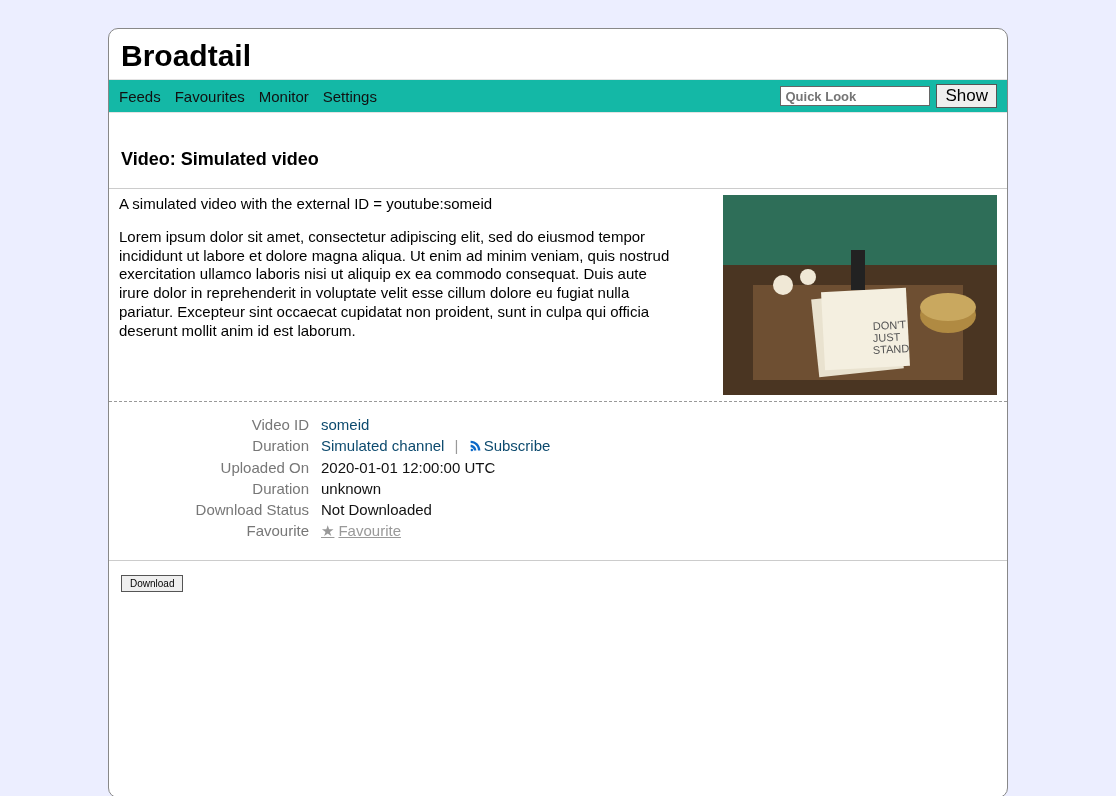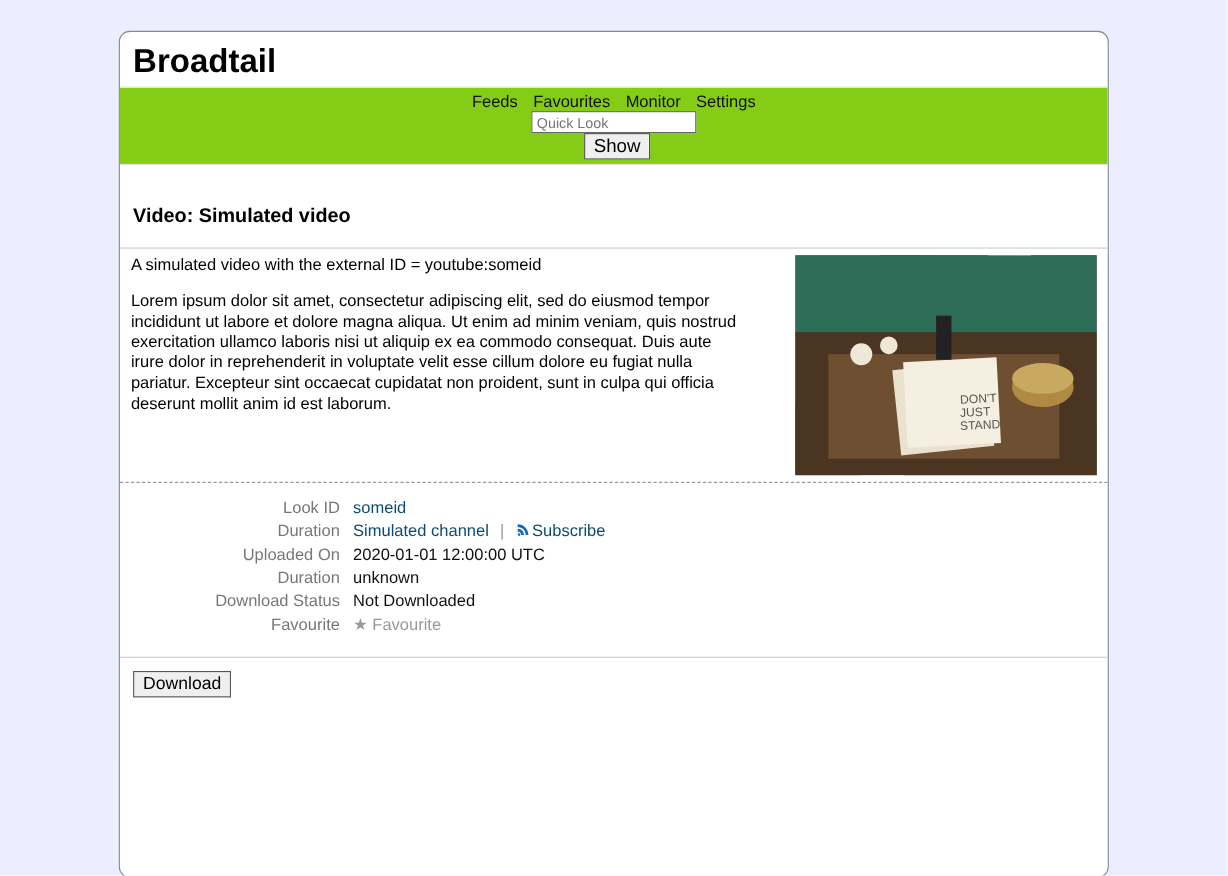--- a/index.html
+++ b/index.html
@@ -26,45 +26,45 @@
     padding: 10px 12px 6px 12px;
   }
   .app-title {
     font-size: 30px;
     font-weight: 700;
     margin: 0;
   }
   .navbar {
     display: flex;
     align-items: center;
-    background: #84cc16;
+    background: #14b8a6;
     padding: 4px 10px;
     border-top: 1px solid #e3e3e3;
     border-bottom: 1px solid #e3e3e3;
-    flex-direction: column;
   }
   .nav-links {
     display: flex;
     gap: 14px;
   }
   .nav-link {
     color: #111;
     font-size: 15px;
     text-decoration: none;
     cursor: pointer;
   }
   .nav-spacer { flex: 1; }
   .quicklook-input {
     width: 150px;
     height: 20px;
     padding: 1px 4px;
     font-size: 13px;
     border: 1px solid #666;
     background: #fff;
     color: #333;
+    font-weight: bold;
   }
   .show-button {
     margin-left: 6px;
     font-size: 17px;
     padding: 1px 8px;
     border: 1px solid #555;
     background: #efefef;
     cursor: pointer;
   }
   .page-title {
@@ -116,30 +116,31 @@
     cursor: pointer;
   }
   .sep { color: #999; padding: 0 6px; }
   .rss-icon {
     display: inline-block;
     vertical-align: -1px;
     margin-right: 2px;
   }
   .fav-muted {
     color: #999;
+    text-decoration: underline;
   }
   .fav-muted .star {
     color: #999;
     margin-right: 4px;
   }
   .actions {
     padding: 12px;
   }
   .dl-button {
-    font-size: 16px;
+    font-size: 10px;
     padding: 2px 8px;
     border: 1px solid #555;
     background: #efefef;
     cursor: pointer;
   }
 </style>
 </head>
 <body>
 
 <div class="frame">
@@ -180,21 +181,21 @@
         <ellipse cx="225" cy="112" rx="28" ry="14" fill="#c9a85f"></ellipse>
         <circle cx="60" cy="90" r="10" fill="#f0e8d6"></circle>
         <circle cx="85" cy="82" r="8" fill="#f0e8d6"></circle>
         <rect x="128" y="55" width="14" height="40" fill="#222"></rect>
       </svg>
     </div>
   </div>
 
   <div class="details">
     <div class="detail-row">
-      <div class="detail-label">Look ID</div>
+      <div class="detail-label">Video ID</div>
       <div class="detail-value"><a>someid</a></div>
     </div>
     <div class="detail-row">
       <div class="detail-label">Duration</div>
       <div class="detail-value">
         <a>Simulated channel</a>
         <span class="sep">|</span>
         <span class="linkish">
           <span class="rss-icon">
             <svg width="13" height="13" viewBox="0 0 16 16">

